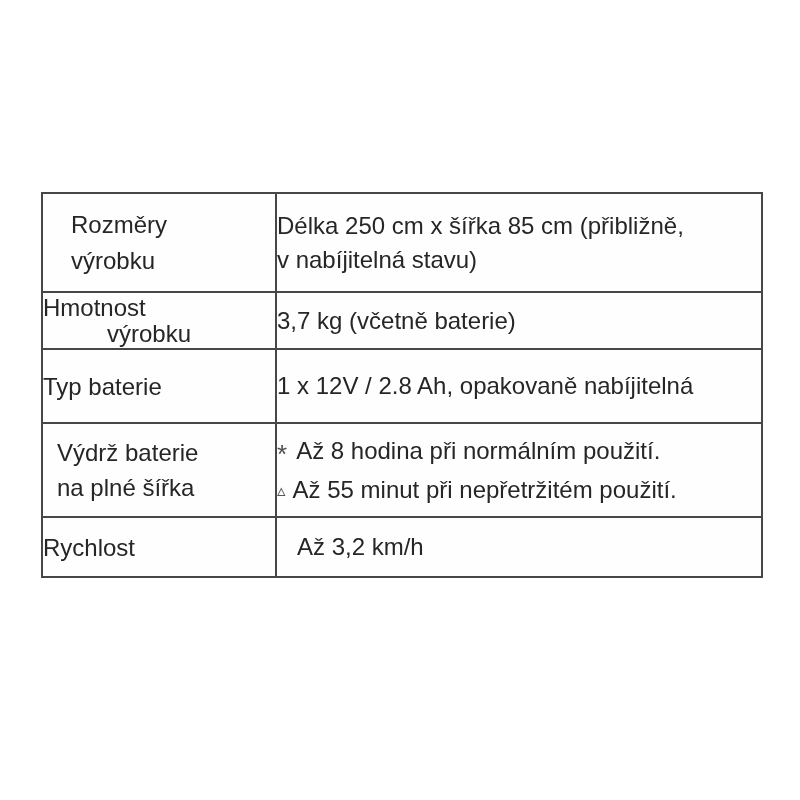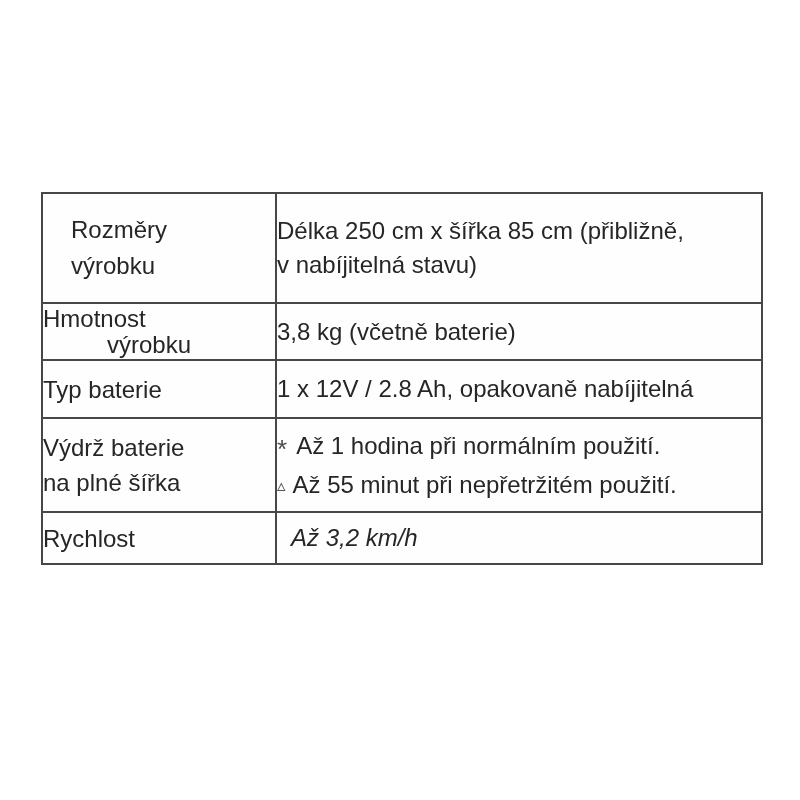--- a/index.html
+++ b/index.html
@@ -36,32 +36,32 @@
     font-size: 24px;
     line-height: 33px;
     padding-left: 10px;
   }
   td.value-cell {
     font-size: 24px;
     line-height: 34px;
     padding-left: 13px;
   }
   
-  tr.row-dimensions  { height: 110px; }
+  tr.row-dimensions  { height: 99px; }
   tr.row-weight      { height: 57px; }
-  tr.row-batterytype { height: 58px; }
+  tr.row-batterytype { height: 74px; }
   tr.row-batterylife { height: 94px; }
-  tr.row-speed       { height: 52px; margin-top: 34px; }
+  tr.row-speed       { height: 60px; margin-top: 34px; }
 
   tr.row-dimensions td.label-cell { padding-left: 28px; line-height: 36px; }
   tr.row-weight td.label-cell     { line-height: 26px; margin-left: 16px; }
   tr.row-weight .indented-line    { margin-left: 64px; }
-  tr.row-batterylife td.label-cell { line-height: 35px; }
+  tr.row-batterylife td.label-cell { padding-left: 14px; line-height: 35px; }
   tr.row-batterylife td.value-cell { line-height: 39px; }
-  tr.row-speed td.value-cell      { padding-left: 14px; font-style: italic; }
+  tr.row-speed td.value-cell      { padding-left: 20px; }
 
   .marker-star {
     display: inline-block;
     font-size: 26px;
     color: #4d4d4d;
     position: relative;
     top: 4px;
     margin-right: 9px;
     line-height: 0;
   }
@@ -93,40 +93,40 @@
         <div class="value-line">v nabíjitelná stavu)</div>
       </td>
     </tr>
 
     <tr class="row-weight">
       <td class="label-cell">
         <div class="label-line">Hmotnost</div>
         <div class="label-line indented-line">výrobku</div>
       </td>
       <td class="value-cell">
-        <div class="value-line">3,8 kg (včetně baterie)</div>
+        <div class="value-line">3,7 kg (včetně baterie)</div>
       </td>
     </tr>
 
     <tr class="row-batterytype">
       <td class="label-cell">
         <div class="label-line">Typ baterie</div>
       </td>
       <td class="value-cell">
         <div class="value-line">1 x 12V / 2.8 Ah, opakovaně nabíjitelná</div>
       </td>
     </tr>
 
     <tr class="row-batterylife">
       <td class="label-cell">
         <div class="label-line">Výdrž baterie</div>
         <div class="label-line">na plné šířka</div>
       </td>
       <td class="value-cell">
-        <div class="value-line"><span class="marker-star">*</span><span>Až 1 hodina při normálním použití.</span></div>
+        <div class="value-line"><span class="marker-star">*</span><span>Až 8 hodina při normálním použití.</span></div>
         <div class="value-line"><span class="marker-triangle">▵</span><span>Až 55 minut při nepřetržitém použití.</span></div>
       </td>
     </tr>
 
     <tr class="row-speed">
       <td class="label-cell">
         <div class="label-line">Rychlost</div>
       </td>
       <td class="value-cell">
         <div class="value-line">Až 3,2 km/h</div>

